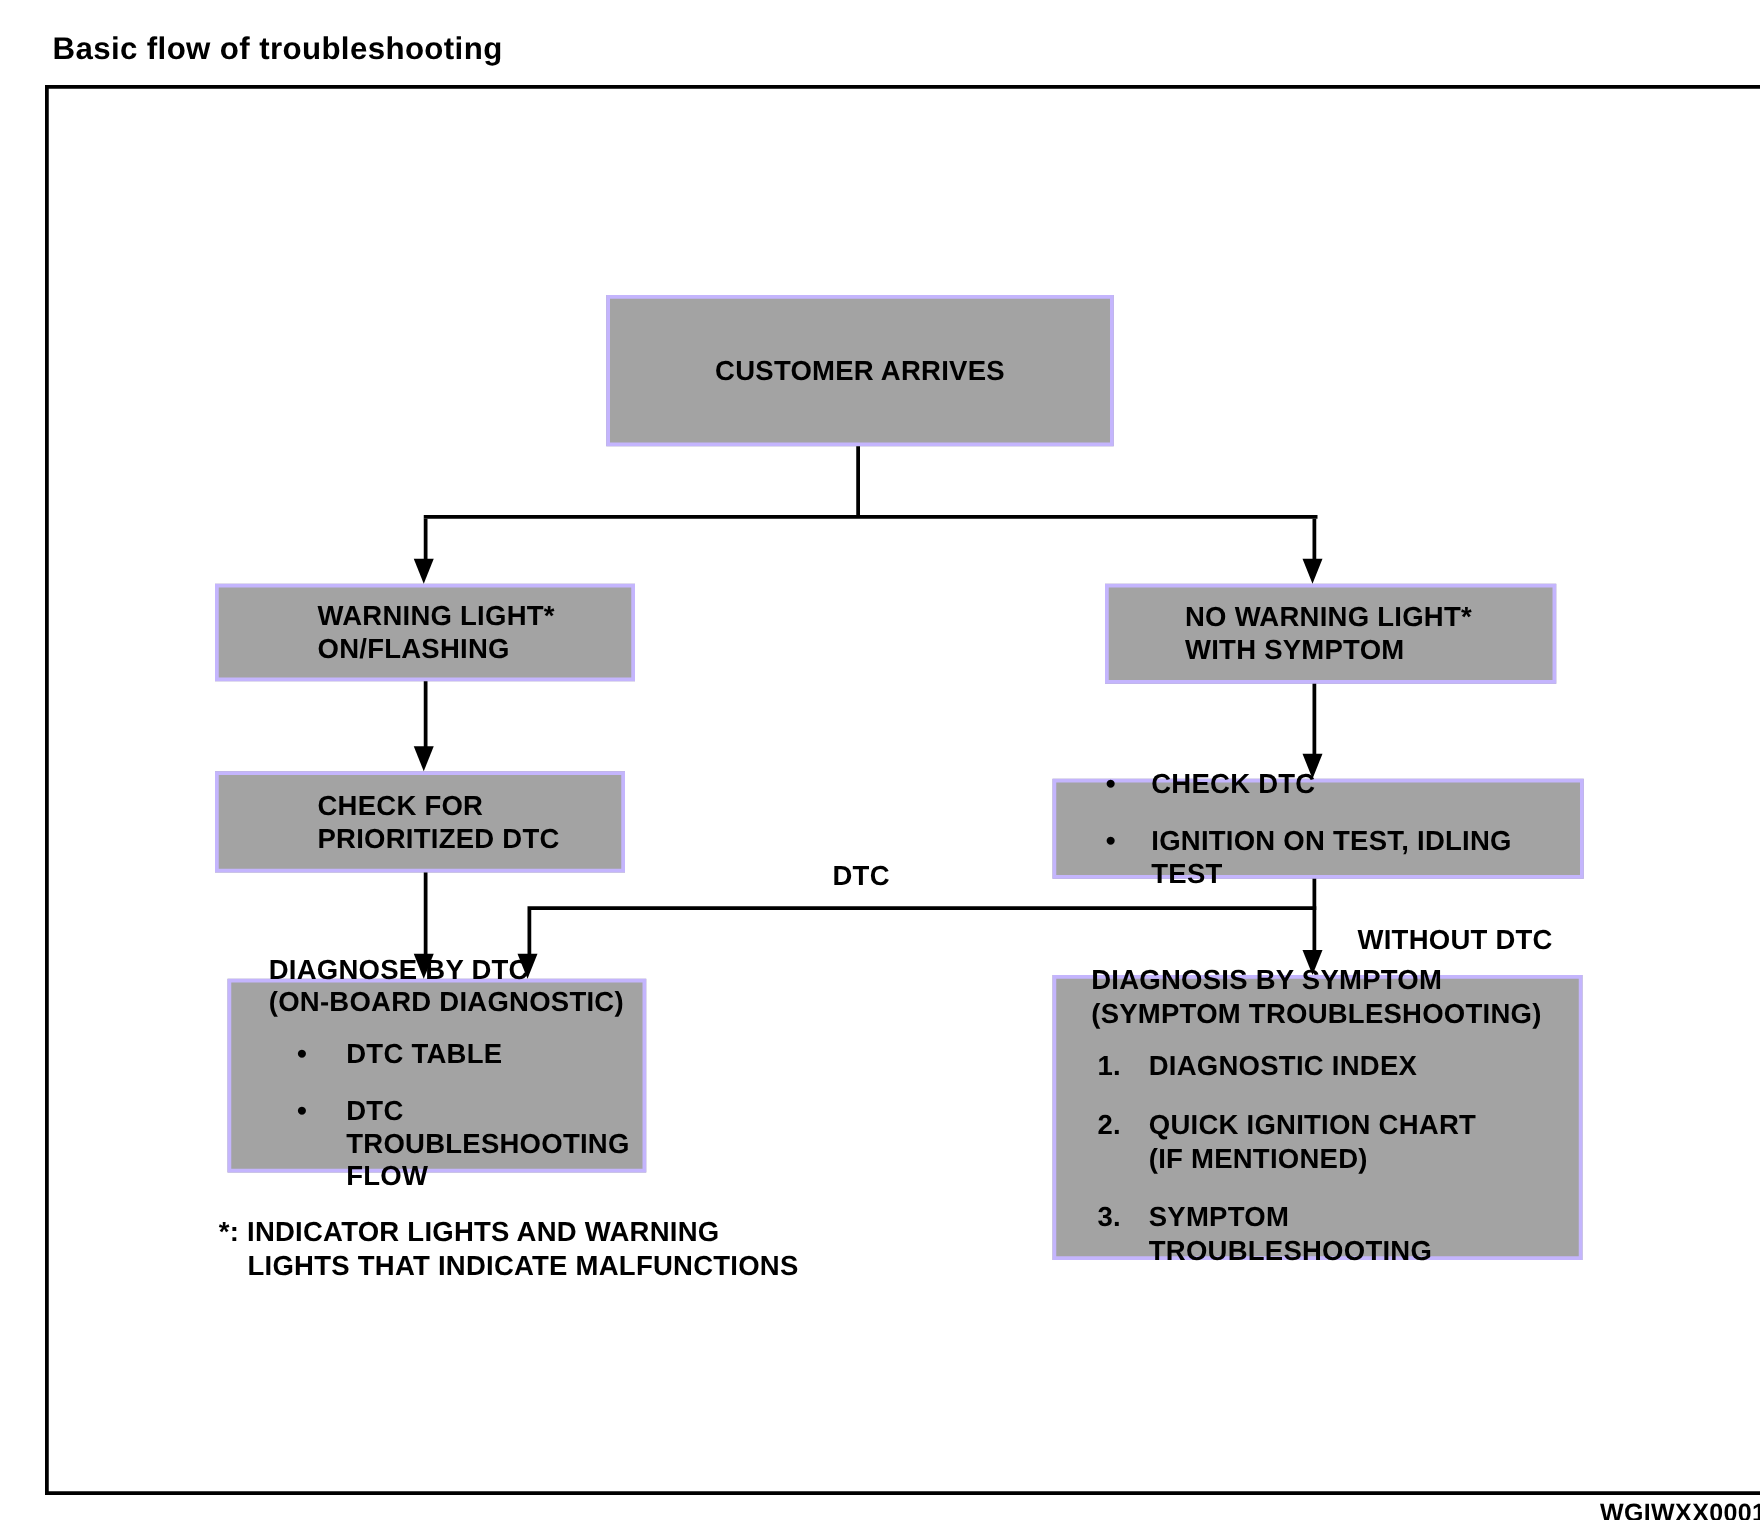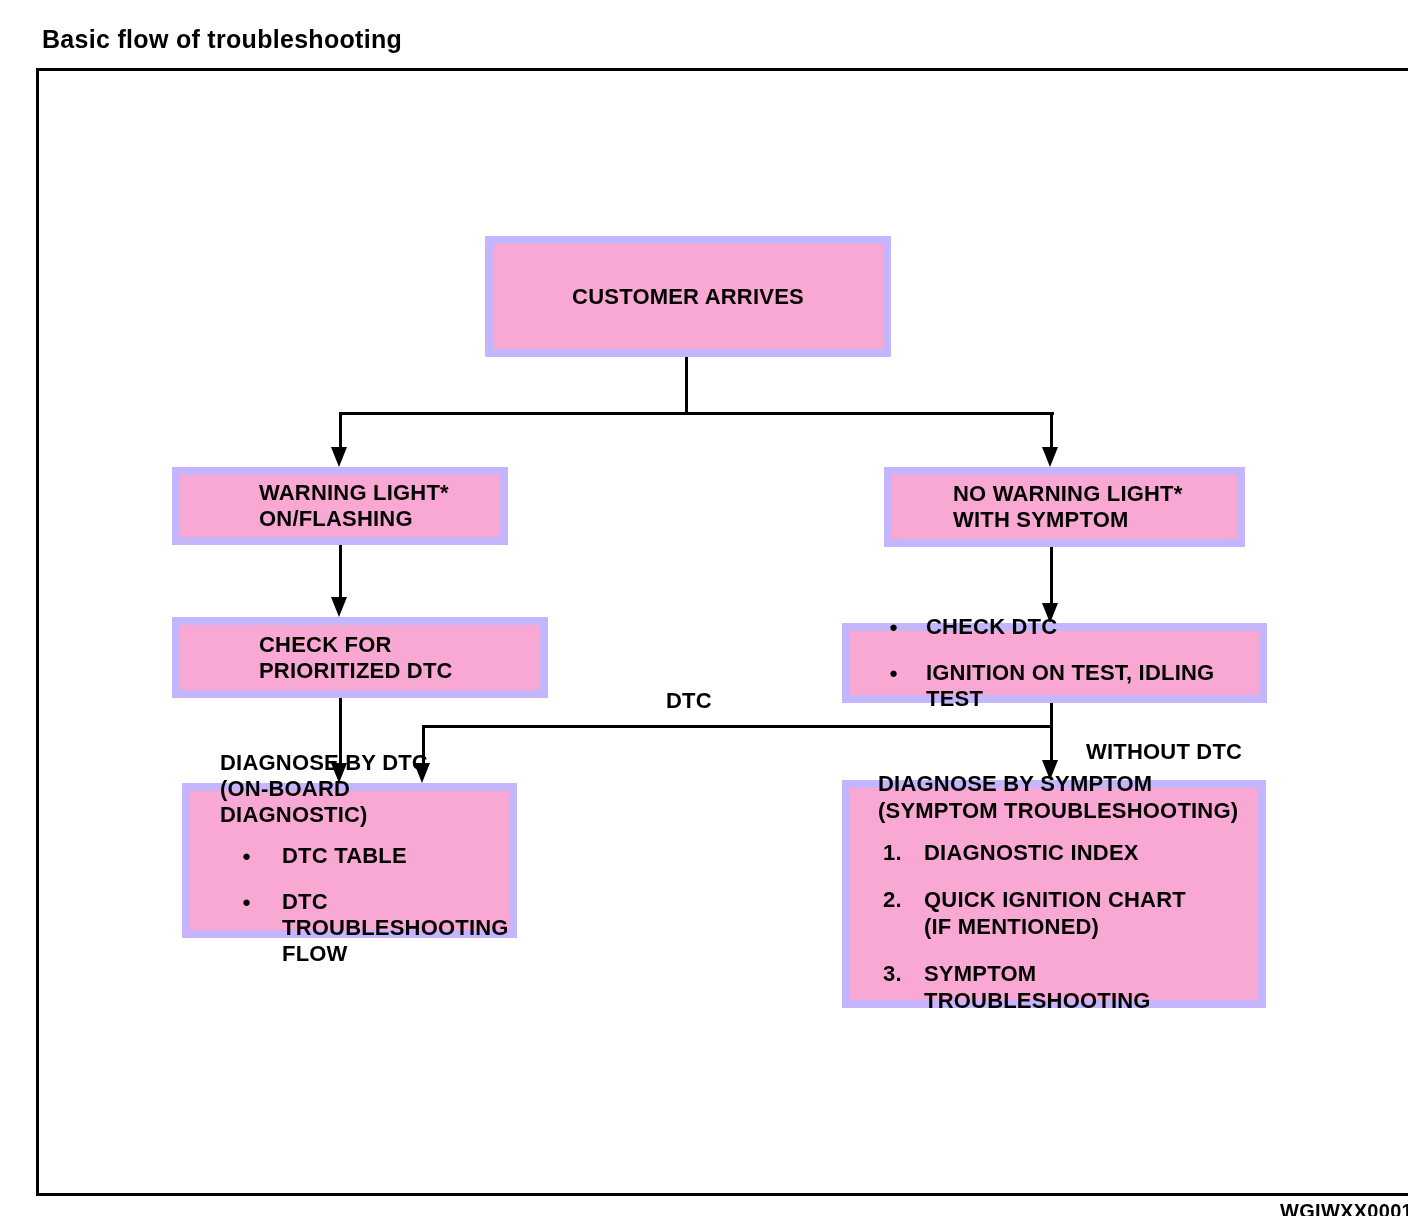--- a/index.html
+++ b/index.html
@@ -21,22 +21,22 @@
 
   .frame {
     position: absolute; left: 16px; top: 48px;
     width: 1375px; height: 1128px;
     border: 3px solid #000;
     background: #fff;
   }
 
   .node {
     position: absolute;
-    border: 8px solid #c4b5fd;
-    background: #f9a8d4;
+    border: 3px solid #c4b5fd;
+    background: #a3a3a3;
     display: flex; flex-direction: column; justify-content: center;
     font-size: 22px; font-weight: 700; line-height: 26px;
     letter-spacing: 0.2px;
   }
   .node .txt { white-space: pre-line; }
 
   .center-text { text-align: center; }
 
   .row { display: flex; align-items: flex-start; }
   .bullet-glyph {
@@ -72,21 +72,21 @@
 
   .figure-code {
     position: absolute; left: 1260px; top: 1180px;
     font-size: 20px; font-weight: 700; letter-spacing: 0.3px;
   }
 
   
   #customer  { left: 465px; top: 216px; width: 406px; height: 121px; }
   #warnlight { left: 152px; top: 447px; width: 336px; height: 78px;  padding-left: 74px; }
   #nowarn    { left: 864px; top: 447px; width: 361px; height: 80px;  padding-left: 56px; }
-  #checkprior{ left: 152px; top: 597px; width: 376px; height: 81px;  padding-left: 74px; }
+  #checkprior{ left: 152px; top: 597px; width: 328px; height: 81px;  padding-left: 74px; }
   #checkdtc  { left: 822px; top: 603px; width: 425px; height: 80px;  padding-left: 29px; }
   #diagdtc   { left: 162px; top: 763px; width: 335px; height: 155px; padding-left: 25px; }
   #diagsym   { left: 822px; top: 760px; width: 424px; height: 228px; padding-left: 23px; line-height: 27px; }
 
   #checkdtc .bullet-glyph { width: 27px; }
   #diagdtc .row { padding-left: 17px; }
   #diagdtc .bullet-glyph { width: 30px; }
   #diagsym .marker-col { width: 31px; }
 </style>
 </head>
@@ -138,21 +138,21 @@
     </div>
     <div class="row">
       <span class="bullet-glyph">●</span>
       <span class="wrap">DTC
 TROUBLESHOOTING
 FLOW</span>
     </div>
   </div>
 
   <div class="node" id="diagsym">
-    <div class="txt">DIAGNOSE BY SYMPTOM
+    <div class="txt">DIAGNOSIS BY SYMPTOM
 (SYMPTOM TROUBLESHOOTING)</div>
     <div class="row">
       <span class="marker-col">1.</span>
       <span class="wrap">DIAGNOSTIC INDEX</span>
     </div>
     <div class="row">
       <span class="marker-col">2.</span>
       <span class="wrap">QUICK IGNITION CHART
 (IF MENTIONED)</span>
     </div>
@@ -182,16 +182,18 @@
   <div class="stem" style="left:1030px; top:683px; width:3px; height:25px;"></div>
   <div class="stem" style="left:402px; top:705px; width:631px; height:3px;"></div>
   <div class="stem" style="left:402px; top:708px; width:3px; height:36px;"></div>
   <div class="head-down" style="left:394px; top:743px;"></div>
   <div class="stem" style="left:1030px; top:708px; width:3px; height:33px;"></div>
   <div class="head-down" style="left:1022px; top:740px;"></div>
 
   <div class="edge-label" style="left:646px; top:668px;">DTC</div>
   <div class="edge-label" style="left:1066px; top:719px;">WITHOUT DTC</div>
 
+  <div class="footnote">*: INDICATOR LIGHTS AND WARNING
+LIGHTS THAT INDICATE MALFUNCTIONS</div>
 
   <div class="figure-code">WGIWXX0001E</div>
 
 </div>
 
 </body></html>

